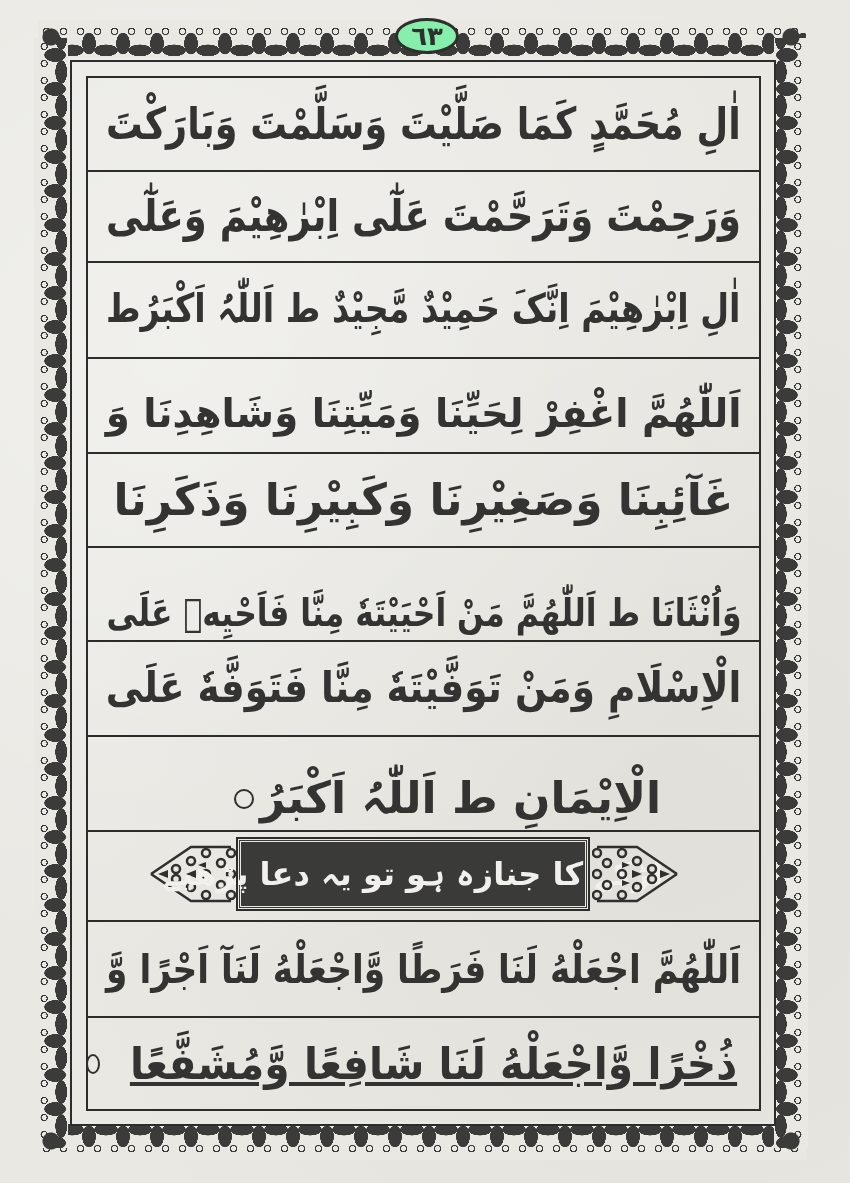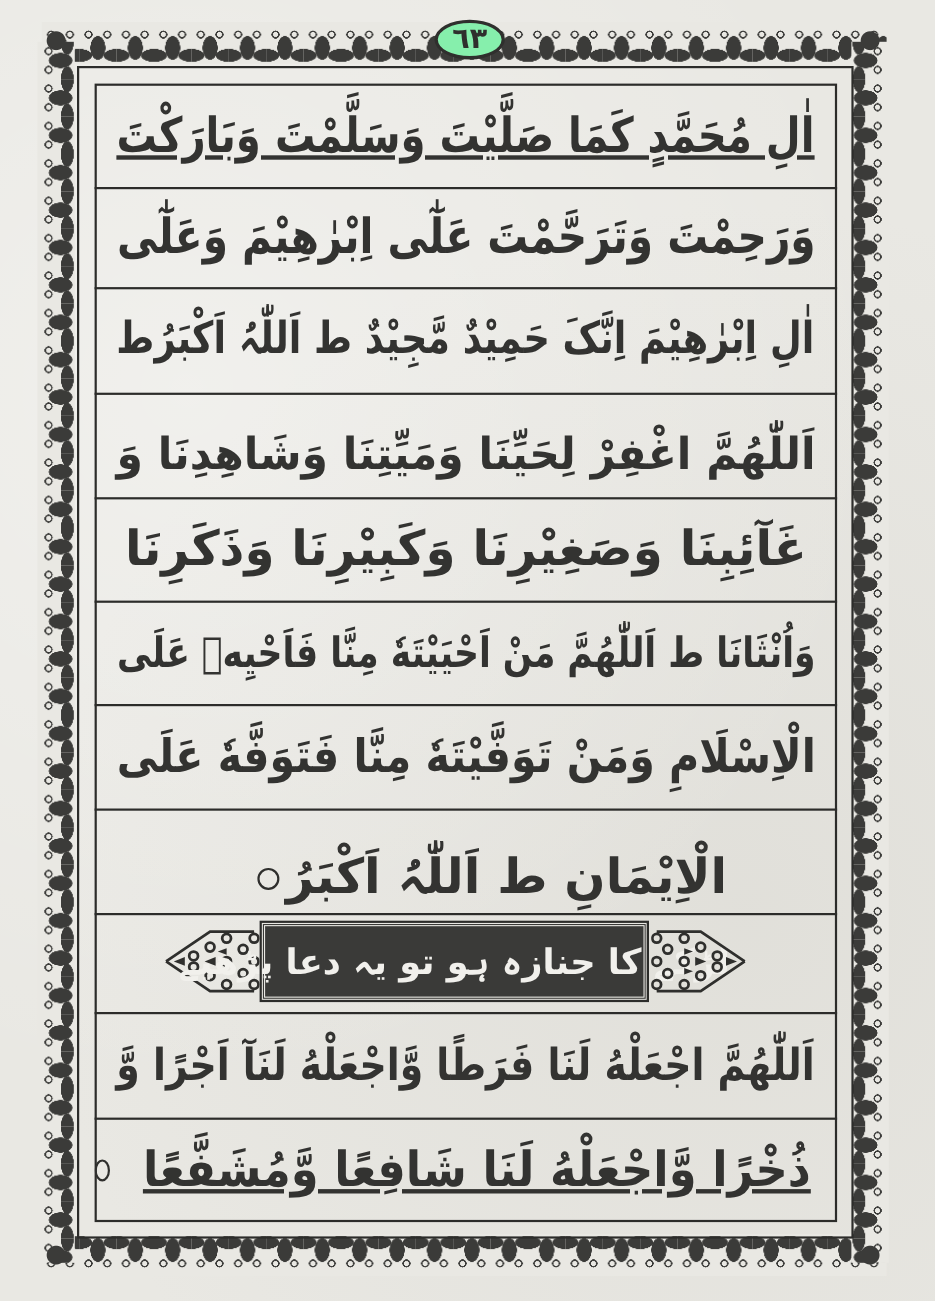--- a/index.html
+++ b/index.html
@@ -147,36 +147,36 @@
 <div class="sep" style="top:261px;"></div>
 <div class="sep" style="top:357px;"></div>
 <div class="sep" style="top:452px;"></div>
 <div class="sep" style="top:546px;"></div>
 <div class="sep" style="top:640px;"></div>
 <div class="sep" style="top:735px;"></div>
 <div class="sep" style="top:830px;"></div>
 <div class="sep" style="top:920px;"></div>
 <div class="sep" style="top:1016px;"></div>
 
-<div class="row" style="top:78px;height:92px;text-decoration:underline;">
+<div class="row" style="top:78px;height:92px;">
   <span class="arabic-line" style="display: inline-block; transform: scaleX(0.832);">اٰلِ مُحَمَّدٍ کَمَا صَلَّیْتَ وَسَلَّمْتَ وَبَارَکْتَ</span>
 </div>
 <div class="row" style="top:172px;height:89px;">
   <span class="arabic-line" style="display: inline-block; transform: scaleX(0.841);">وَرَحِمْتَ وَتَرَحَّمْتَ عَلٰٓی اِبْرٰھِیْمَ وَعَلٰٓی</span>
 </div>
 <div class="row" style="top:263px;height:90px;">
   <span class="arabic-line" style="font-size: 40px; display: inline-block; transform: scaleX(0.832);">اٰلِ اِبْرٰھِیْمَ اِنَّکَ حَمِیْدٌ مَّجِیْدٌ ط اَللّٰہُ اَکْبَرُط</span>
 </div>
 <div class="row" style="top:359px;height:108px;">
   <span class="arabic-line" style="font-size: 40px; display: inline-block; transform: scaleX(0.967);">اَللّٰھُمَّ اغْفِرْ لِحَیِّنَا وَمَیِّتِنَا وَشَاھِدِنَا وَ</span>
 </div>
 <div class="row" style="top:454px;height:92px;">
   <span class="arabic-line">غَآئِبِنَا وَصَغِیْرِنَا وَکَبِیْرِنَا وَذَکَرِنَا</span>
 </div>
-<div class="row" style="top:548px;height:92px;">
+<div class="row" style="top:568px;height:92px;">
   <span class="arabic-line" style="font-size: 38px; display: inline-block; transform: scaleX(0.827);">وَاُنْثَانَا ط اَللّٰھُمَّ مَنْ اَحْیَیْتَهٗ مِنَّا فَاَحْیِهٖ عَلَی</span>
 </div>
 <div class="row" style="top:642px;height:93px;">
   <span class="arabic-line" style="font-size: 42px; display: inline-block; transform: scaleX(0.891);">الْاِسْلَامِ وَمَنْ تَوَفَّیْتَهٗ مِنَّا فَتَوَفَّهٗ عَلَی</span>
 </div>
 <div class="row" style="top:737px;height:93px;padding-top:30px;padding-left:48px;">
   <span class="arabic-line">الْاِیْمَانِ ط اَللّٰہُ اَکْبَرُ</span>
   <span class="end-mark"></span>
 </div>
 

